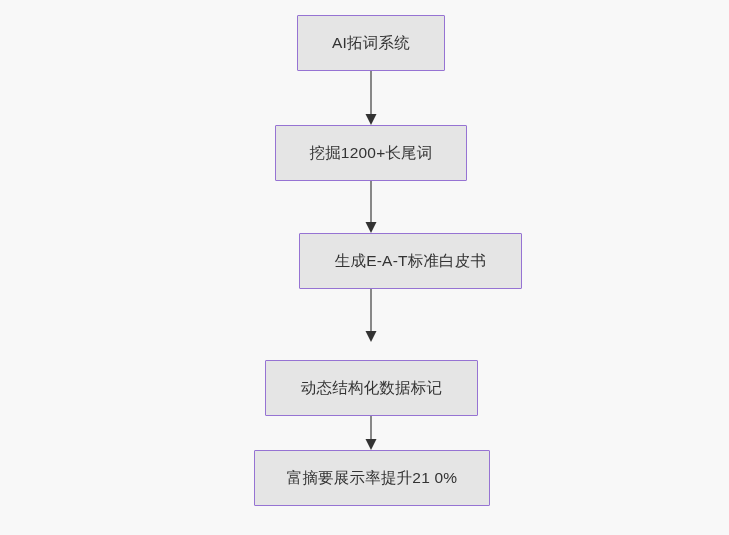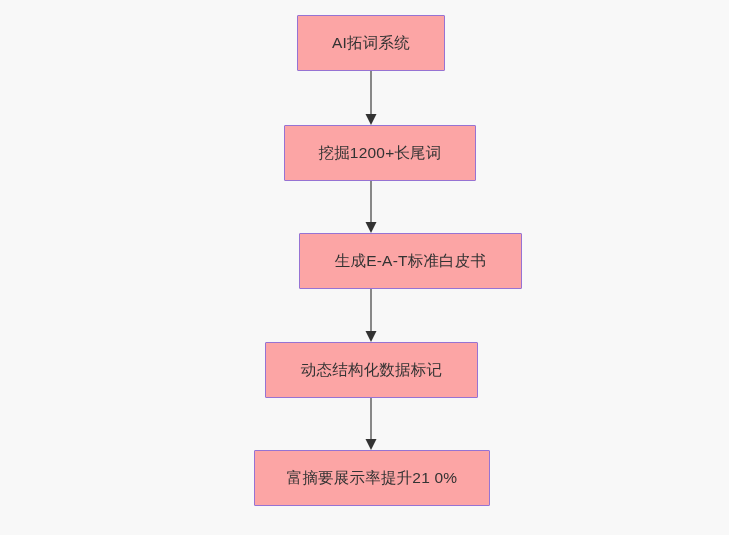--- a/index.html
+++ b/index.html
@@ -14,40 +14,40 @@
     overflow: hidden;
   }
   #flowchart-canvas {
     position: relative;
     width: 729px;
     height: 535px;
   }
   .node-box {
     position: absolute;
     box-sizing: border-box;
-    background: #fca5a5;
+    background: #e5e5e5;
     border: 1.6px solid #9673d3;
     border-radius: 1px;
     display: flex;
     align-items: center;
     justify-content: center;
     height: 56px;
   }
   .node-label {
     font-size: 15.5px;
     color: #333333;
     line-height: 1;
     letter-spacing: 0.2px;
     white-space: nowrap;
   }
   
   #node-0 { left: 297px; top: 15px;  width: 148px; }
-  #node-1 { left: 284px; top: 125px; width: 192px; }
+  #node-1 { left: 275px; top: 125px; width: 192px; }
   #node-2 { left: 260px; top: 233px; width: 223px; margin-left: 39px; }
-  #node-3 { left: 265px; top: 342px; width: 213px; }
+  #node-3 { left: 265px; top: 360px; width: 213px; }
   #node-4 { left: 254px; top: 450px; width: 236px; }
 
   .connector {
     position: absolute;
     left: 0;
     top: 0;
     width: 729px;
     height: 535px;
     pointer-events: none;
   }

